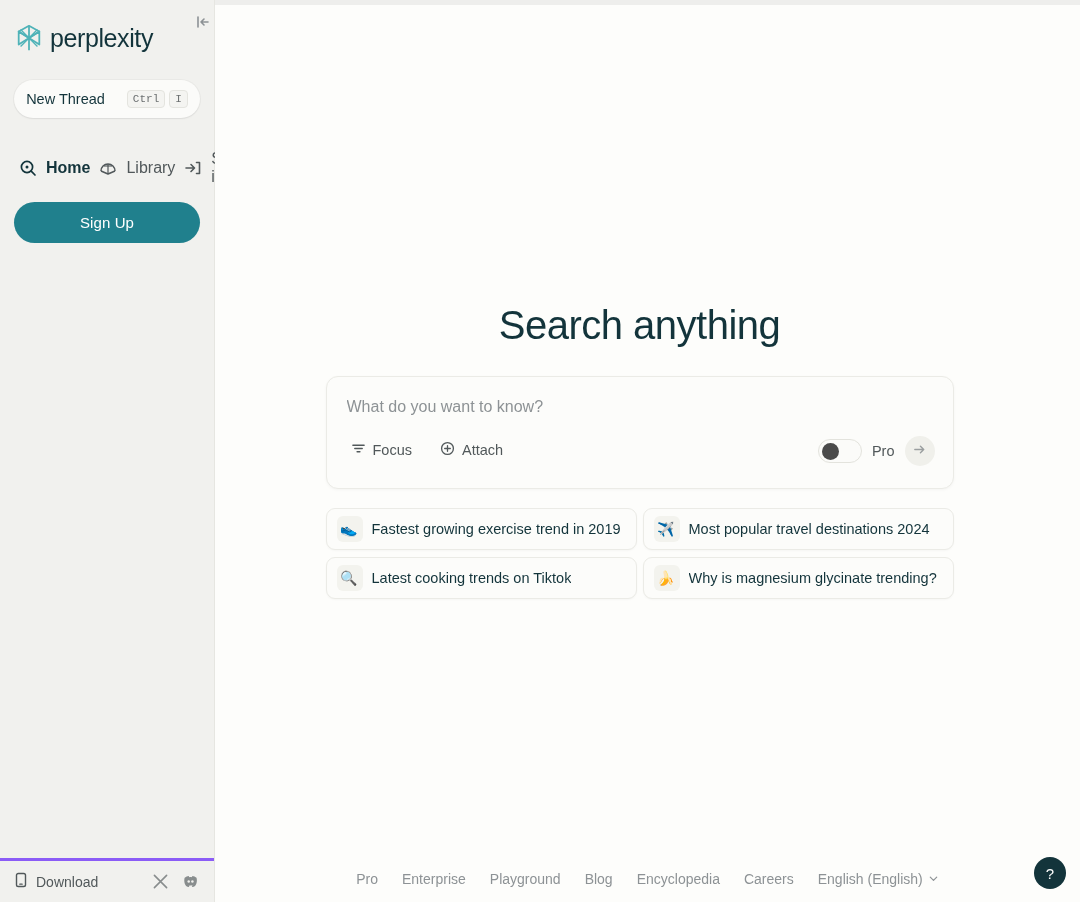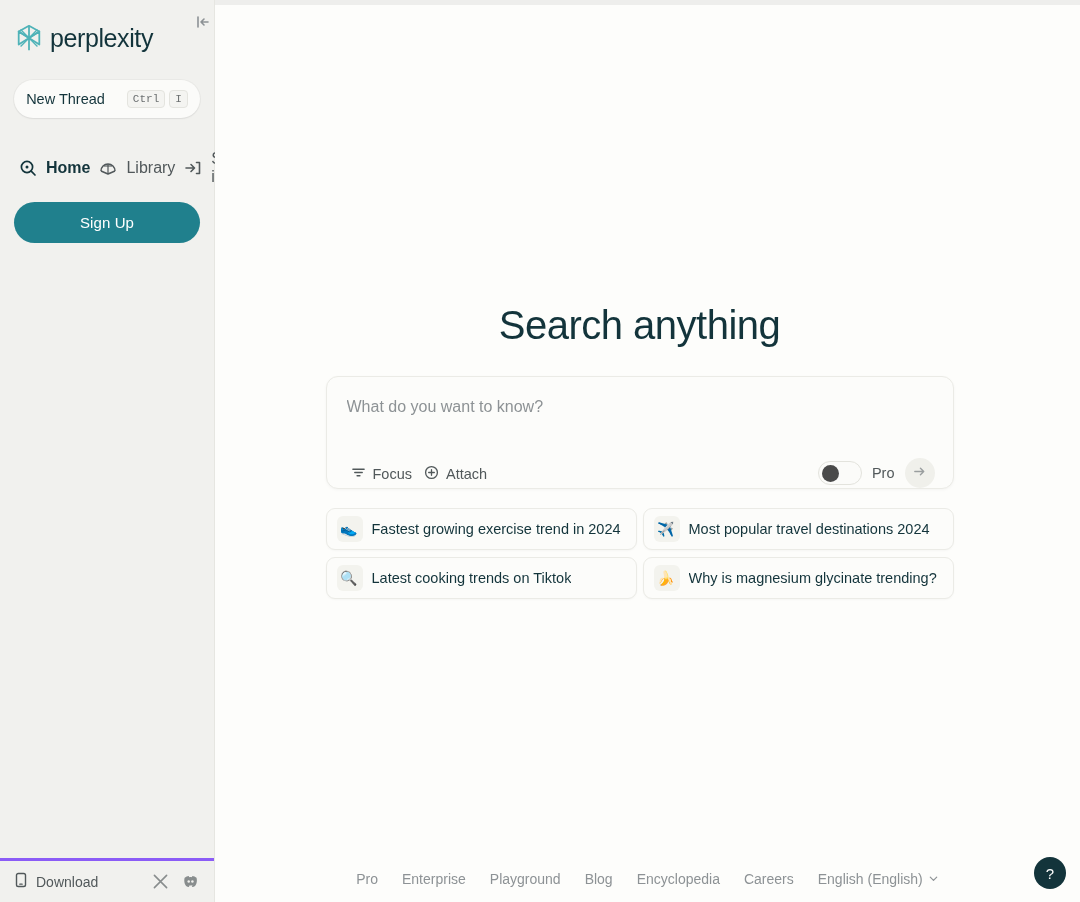--- a/index.html
+++ b/index.html
@@ -247,21 +247,22 @@
     width: 100%;
     padding: 0 2px;
     height: 24px;
   }
   .search-input::placeholder { color: #8d9295; }
 
   .search-actions {
     margin-top: auto;
     height: 52px;
     display: flex;
-    align-items: flex-end;
+    align-items: flex-start;
+    gap: 16px;
   }
 
   .tool-btn {
     display: flex;
     align-items: center;
     gap: 7px;
     font-size: 14.5px;
     color: #51585a;
     cursor: pointer;
     border-radius: 8px;
@@ -554,21 +555,21 @@
               </span>
             </button>
           </div>
         </div>
       </div>
 
       <div class="suggestions">
 
         <div class="suggestion">
           <span class="suggestion-emoji">👟</span>
-          <span class="suggestion-text">Fastest growing exercise trend in 2024</span>
+          <span class="suggestion-text">Fastest growing exercise trend in 2019</span>
         </div>
 
         <div class="suggestion">
           <span class="suggestion-emoji">✈️</span>
           <span class="suggestion-text">Most popular travel destinations 2024</span>
         </div>
 
         <div class="suggestion">
           <span class="suggestion-emoji">🔍</span>
           <span class="suggestion-text">Latest cooking trends on Tiktok</span>

